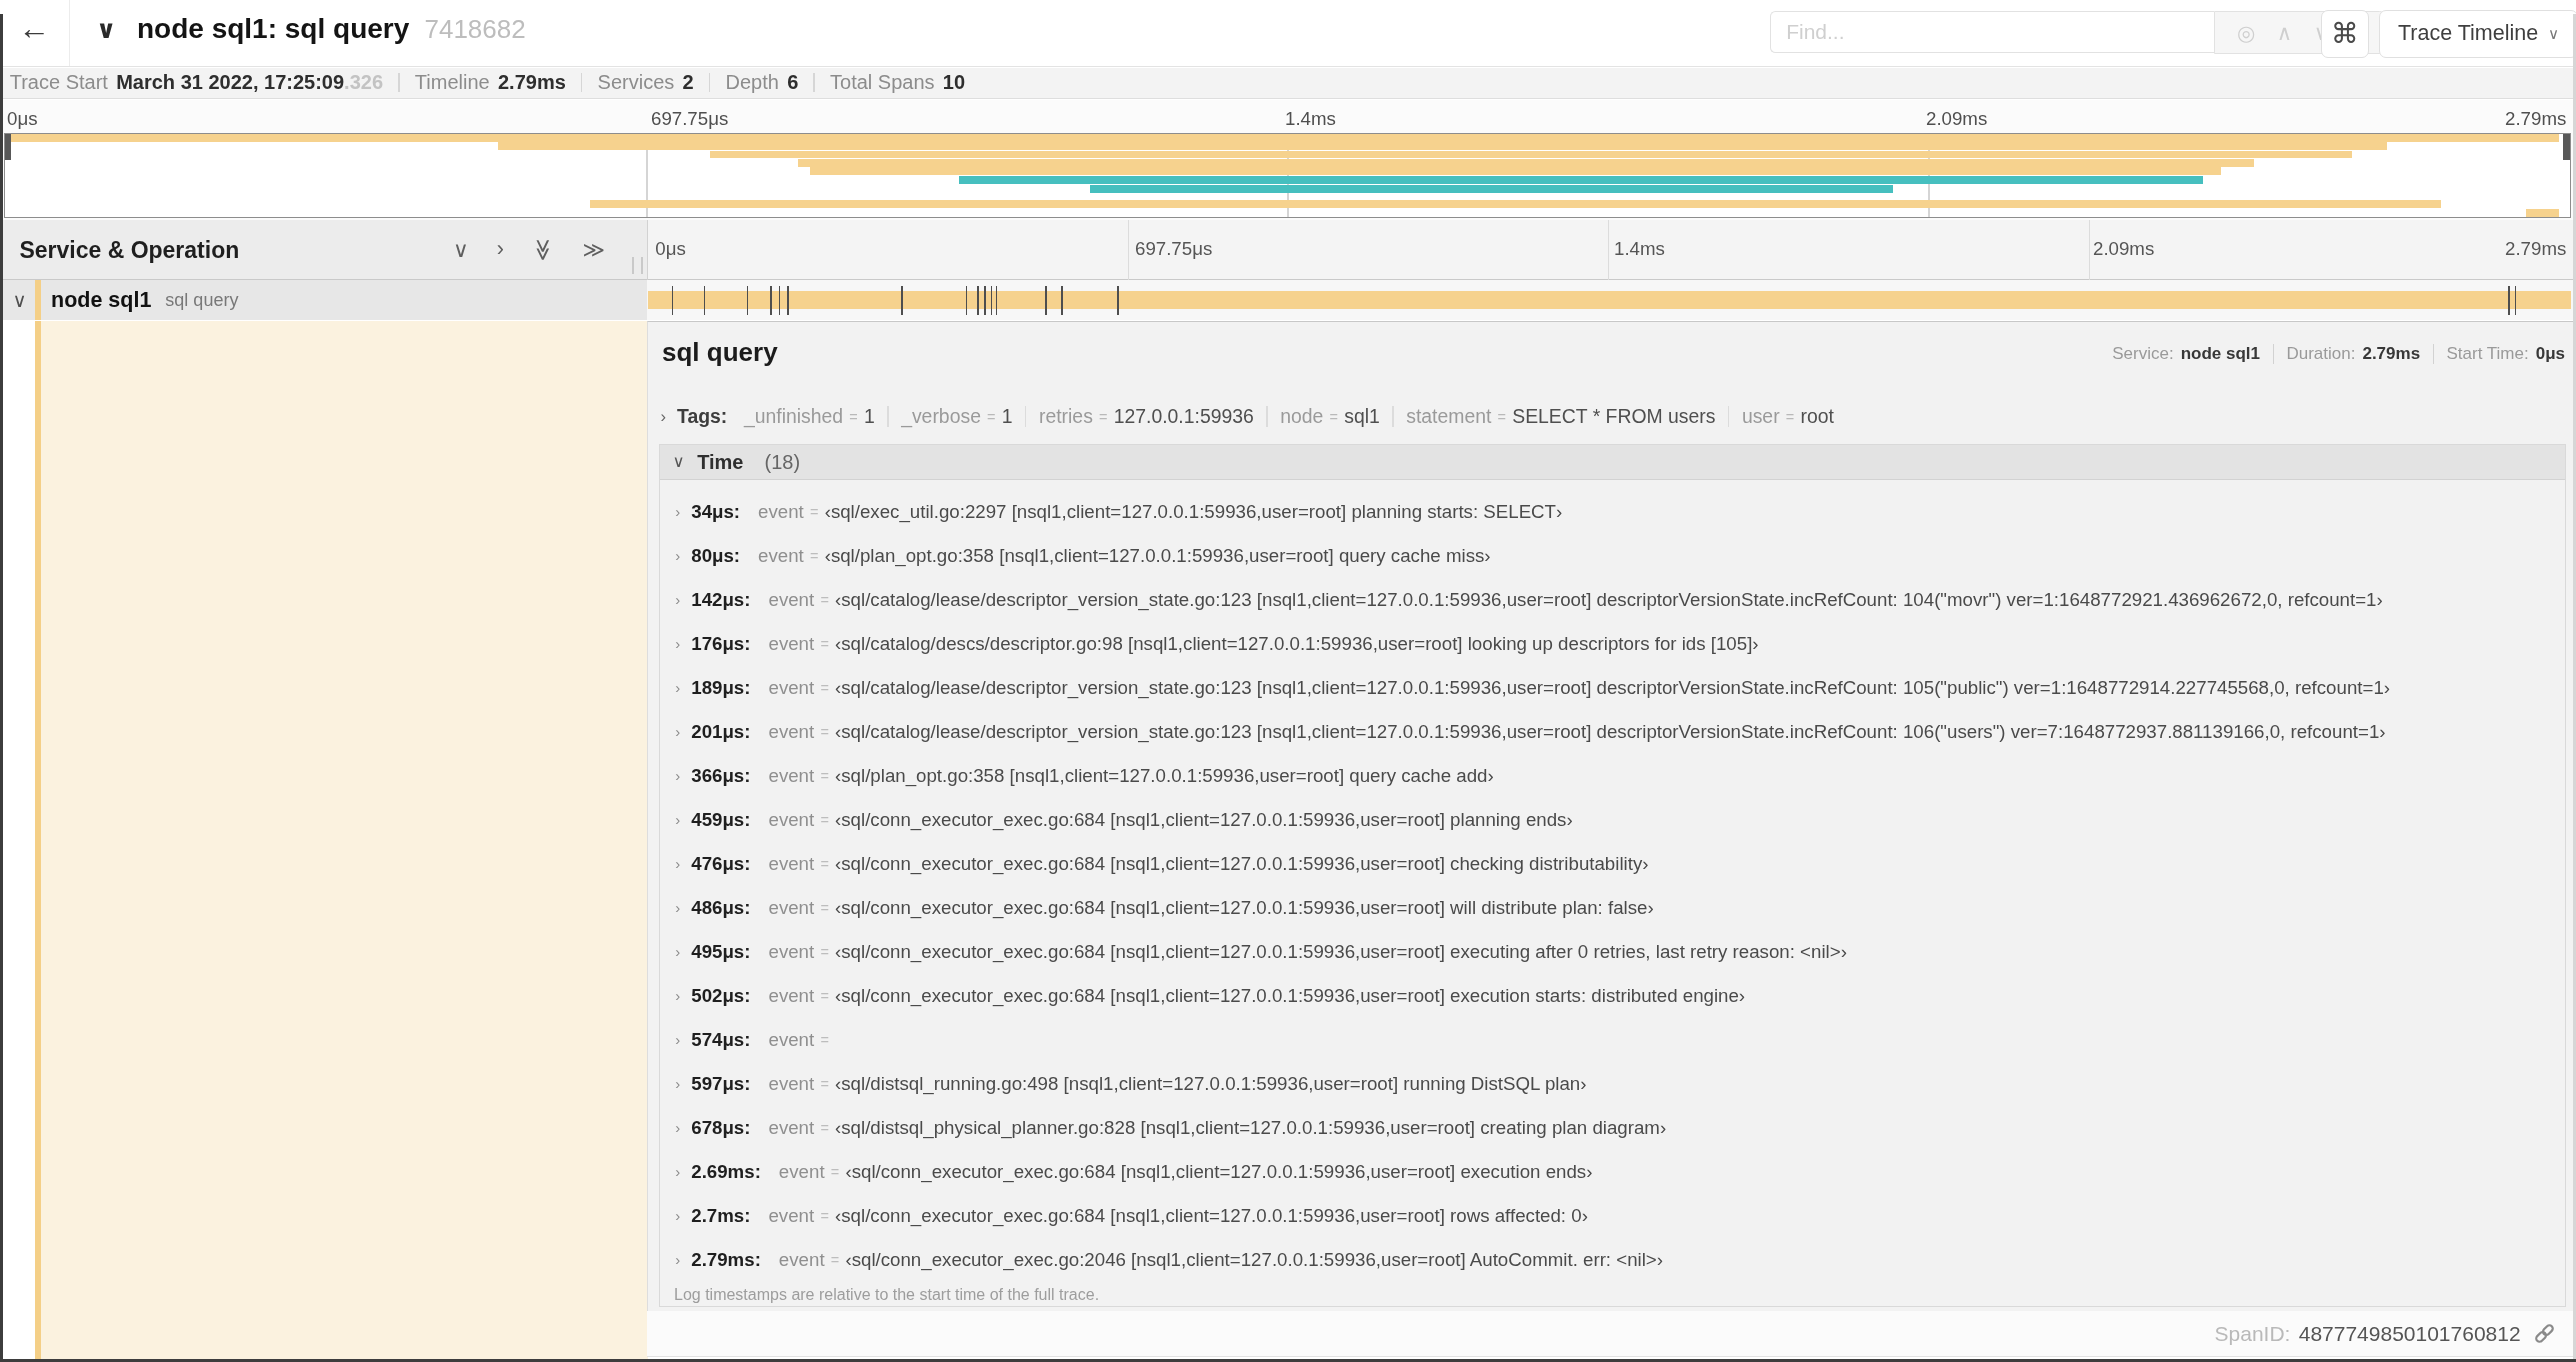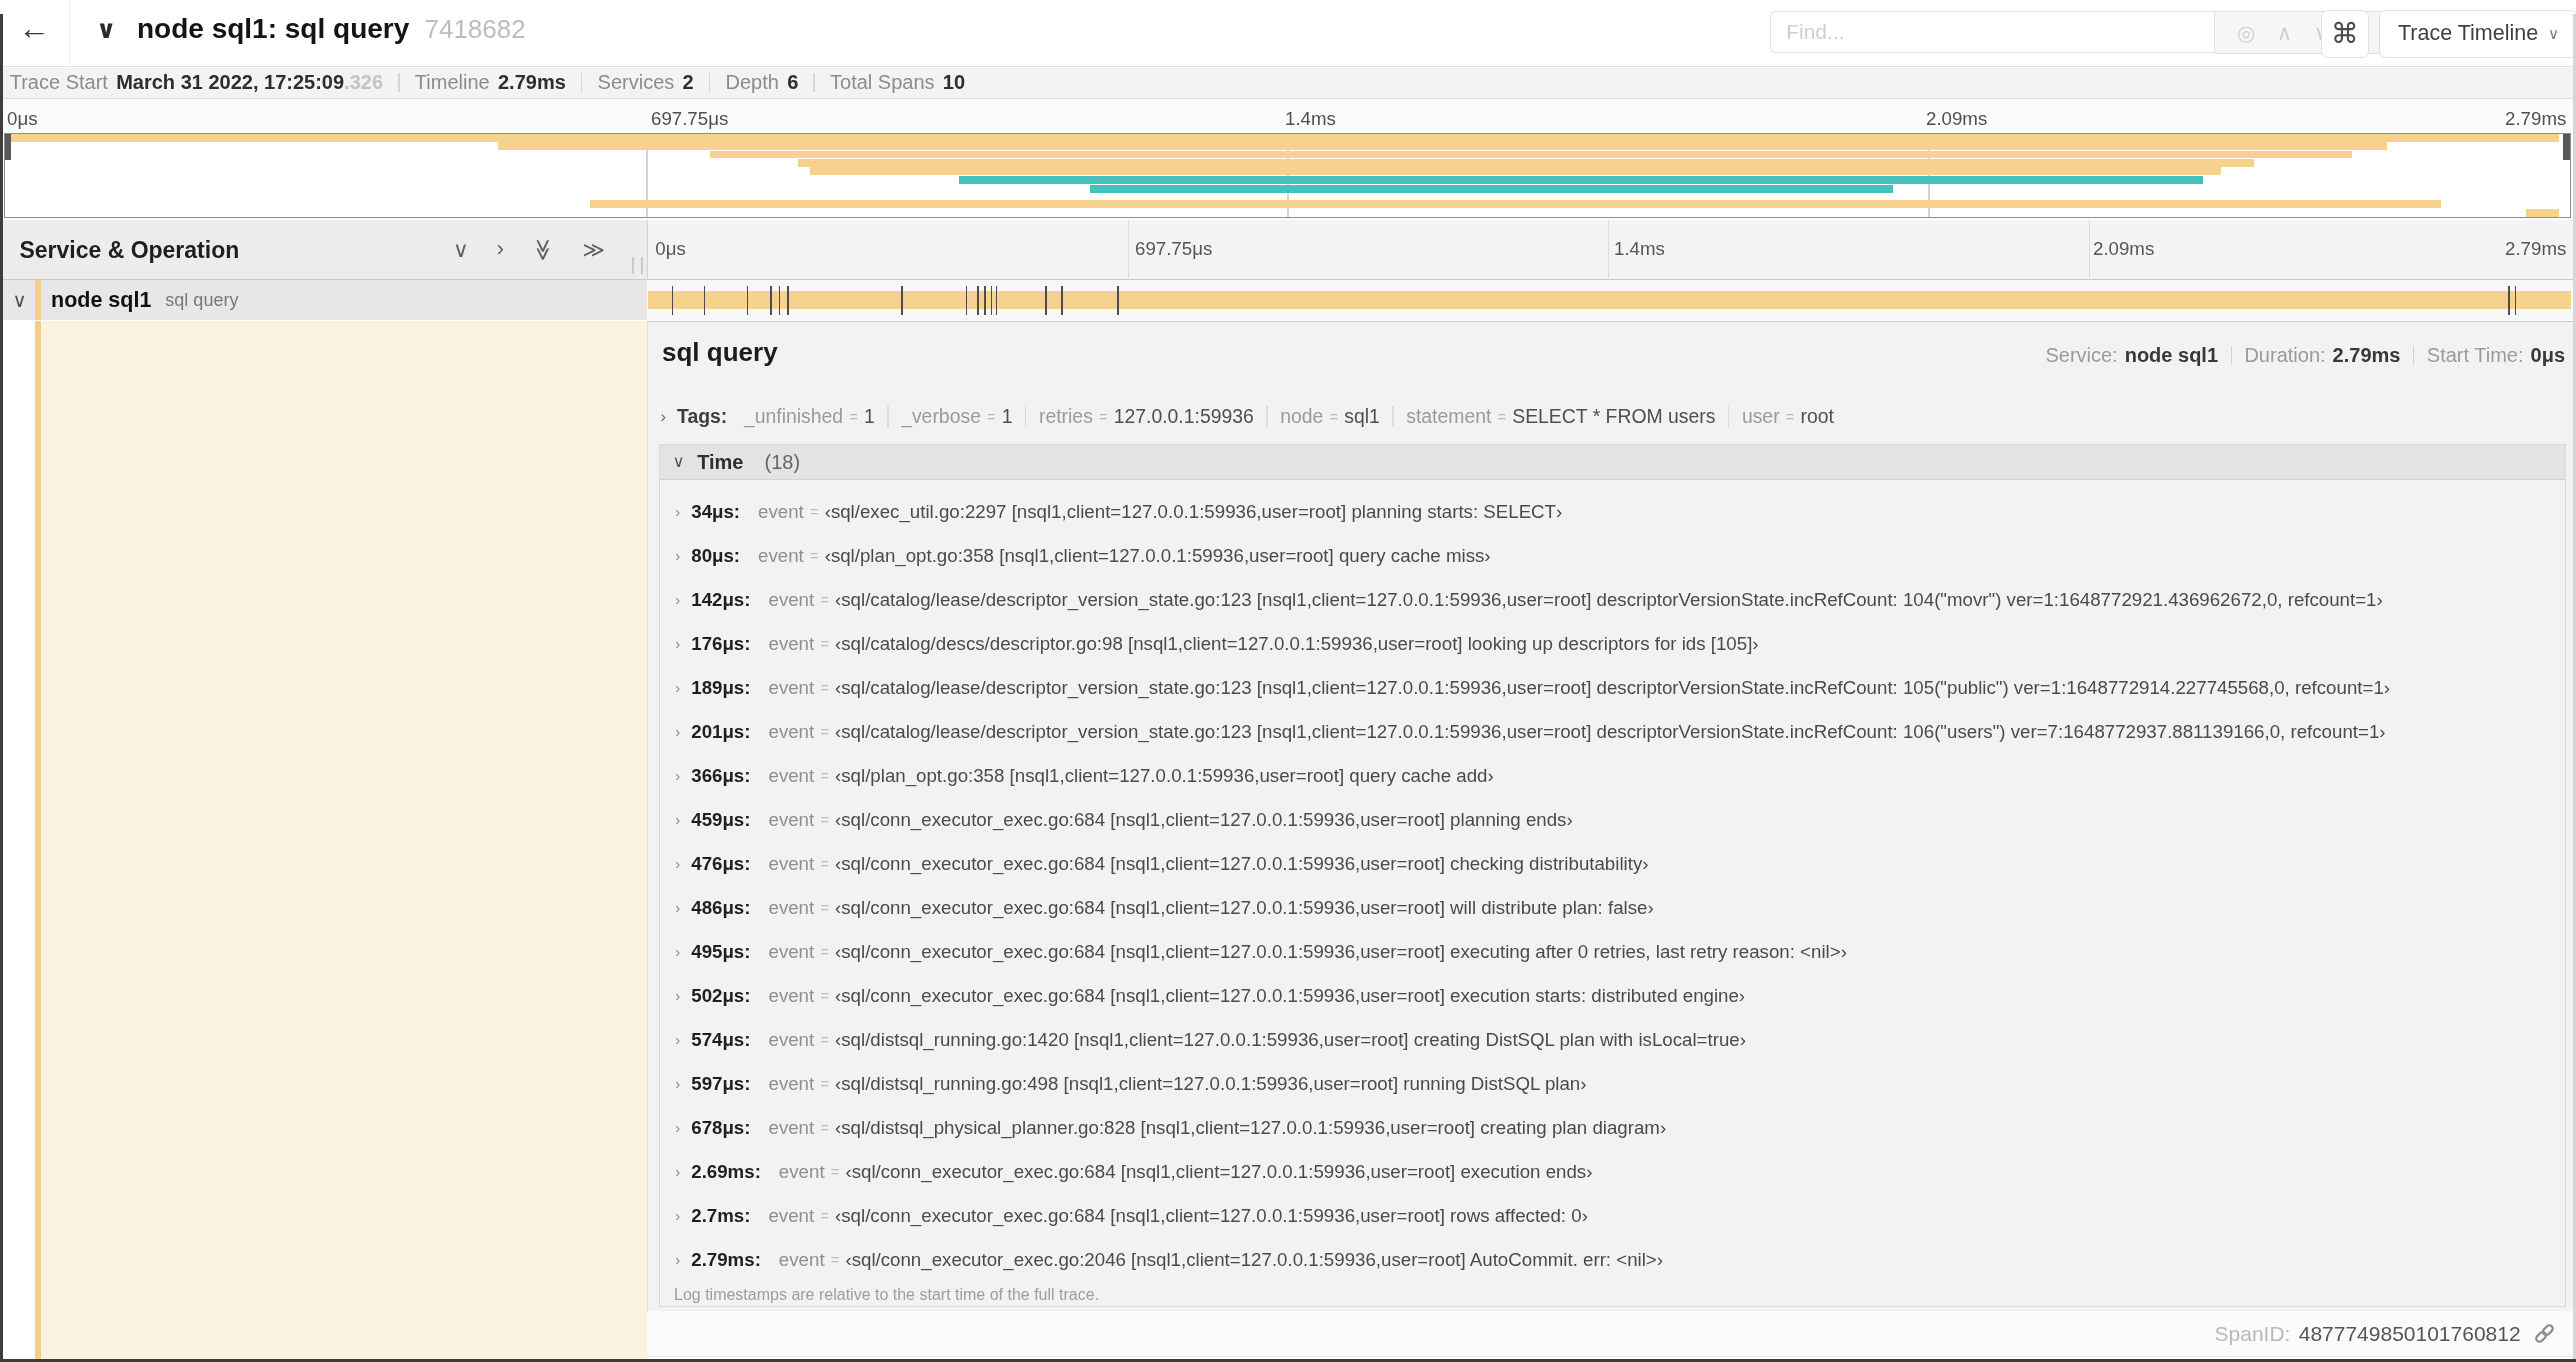--- a/index.html
+++ b/index.html
@@ -61,21 +61,21 @@
   #sbar{position:absolute;left:1.4px;right:5.5px;top:11px;height:18px;}
   #srow-right .tick{position:absolute;top:5.5px;width:1.4px;height:29px;background:#4e4e4e;}
   
   #leftcol{position:absolute;left:3.5px;top:321px;width:644px;height:1038px;background:#fff;}
   #leftcol .stripe{position:absolute;left:31px;top:0;bottom:0;width:6.2px;}
   #leftcol .cream{position:absolute;left:37px;right:0;top:0;bottom:0;}
   
   #panel{position:absolute;left:647px;top:321px;width:1929px;height:990px;background:#f2f2f2;
          border-top:1.4px solid #c8c8c8;border-left:1.4px solid #ddd;box-sizing:border-box;}
   #d-title{position:absolute;left:14px;top:15.2px;font-size:26px;font-weight:bold;color:#1c1c1c;}
-  #d-ov{position:absolute;right:11px;top:22px;display:flex;align-items:center;font-size:20px;white-space:nowrap;}
+  #d-ov{position:absolute;right:11px;top:22px;display:flex;align-items:center;font-size:17px;white-space:nowrap;}
   #d-ov .lbl{color:#9a9a9a;margin-right:7px;}
   #d-ov .val{font-weight:bold;color:#383838;}
   #d-ov .vdiv{margin:0 12.5px;background:#d2d2d2;}
   #tagsrow{position:absolute;left:12.5px;top:83px;display:flex;align-items:center;font-size:19.4px;white-space:nowrap;}
   #tagsrow .chev{font-size:16.6px;color:#666;margin-right:11px;}
   #tagsrow .tlabel{font-weight:bold;color:#3d3d3d;margin-right:16.6px;}
   .kv .k{color:#9a9a9a;}
   .kv .eq{font-size:14.5px;color:#b9b9b9;margin:0 6.2px;}
   .kv .v{color:#4f4f4f;}
   #tagsrow .vdiv{height:21px;background:#dcdcdc;margin:0 12.5px;}
@@ -392,21 +392,20 @@
             <span class="t">502μs:</span>
             <span class="k">event</span>
             <span class="eq">=</span>
             <span class="v">‹sql/conn_executor_exec.go:684 [nsql1,client=127.0.0.1:59936,user=root] execution starts: distributed engine›</span>
           </div>
           <div class="logrow">
             <span class="chev">›</span>
             <span class="t">574μs:</span>
             <span class="k">event</span>
             <span class="eq">=</span>
-            <span class="v">‹sql/distsql_running.go:1420 [nsql1,client=127.0.0.1:59936,user=root] creating DistSQL plan with isLocal=true›</span>
           </div>
           <div class="logrow">
             <span class="chev">›</span>
             <span class="t">597μs:</span>
             <span class="k">event</span>
             <span class="eq">=</span>
             <span class="v">‹sql/distsql_running.go:498 [nsql1,client=127.0.0.1:59936,user=root] running DistSQL plan›</span>
           </div>
           <div class="logrow">
             <span class="chev">›</span>

